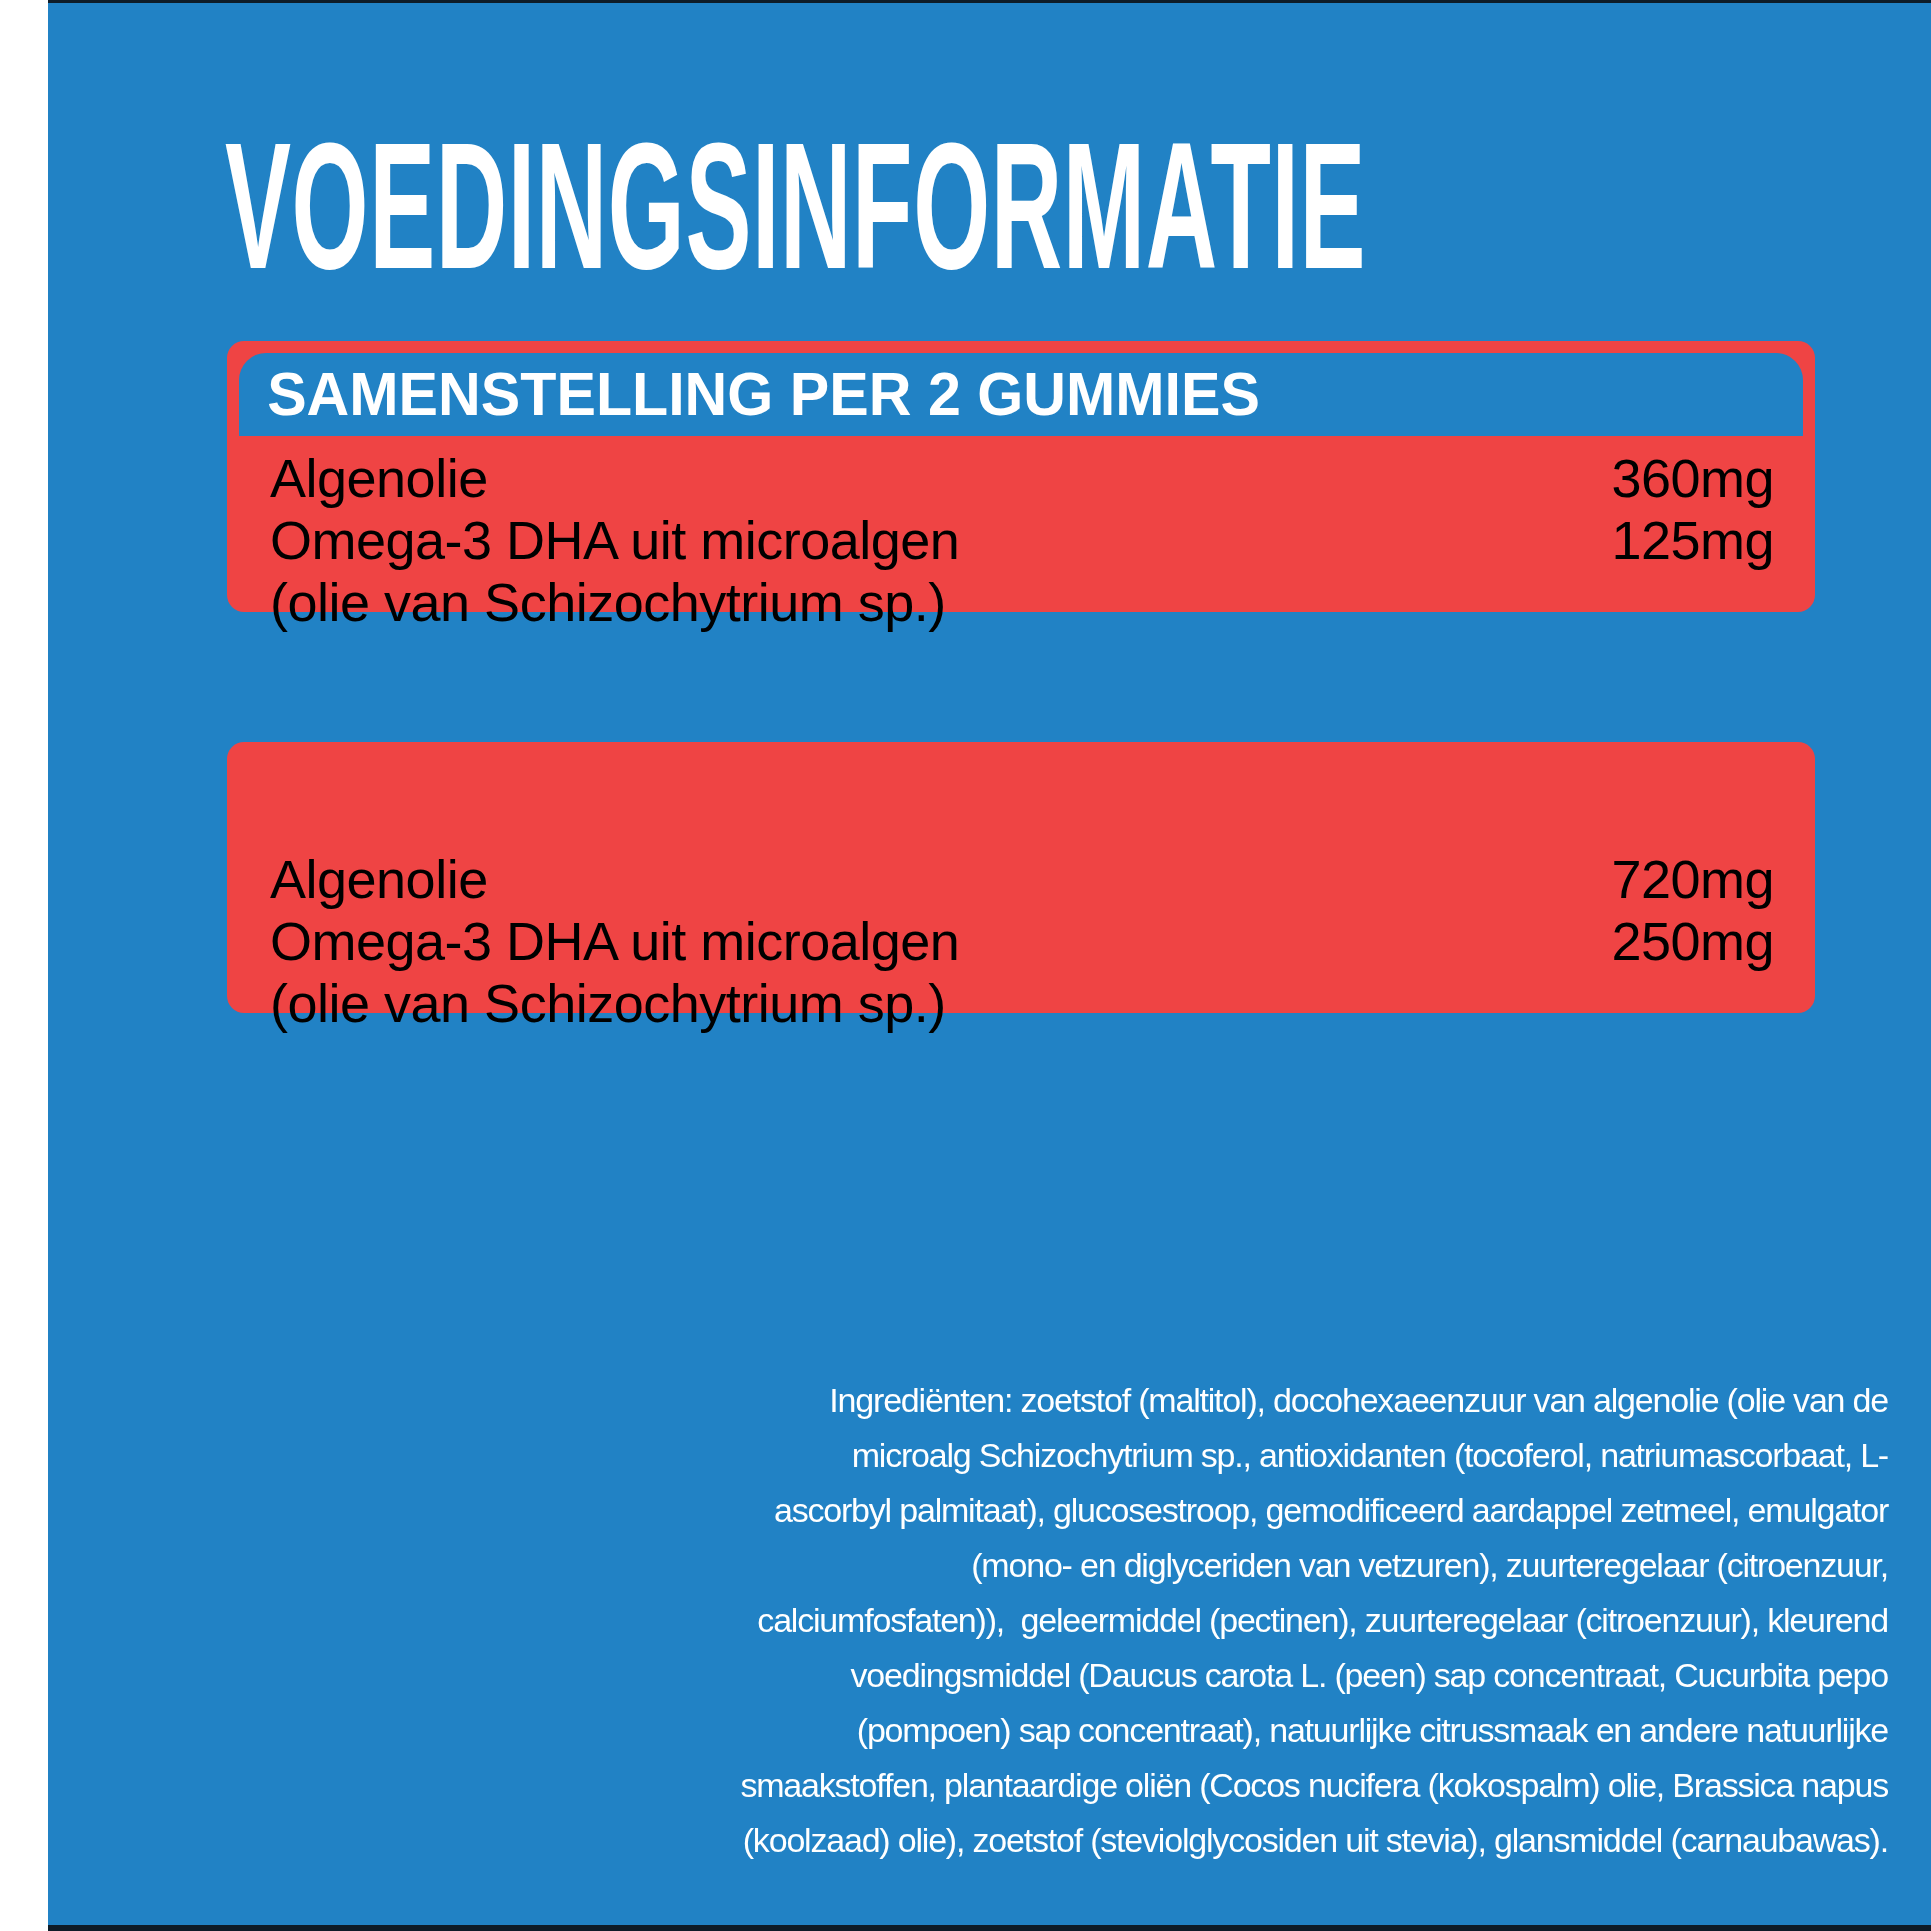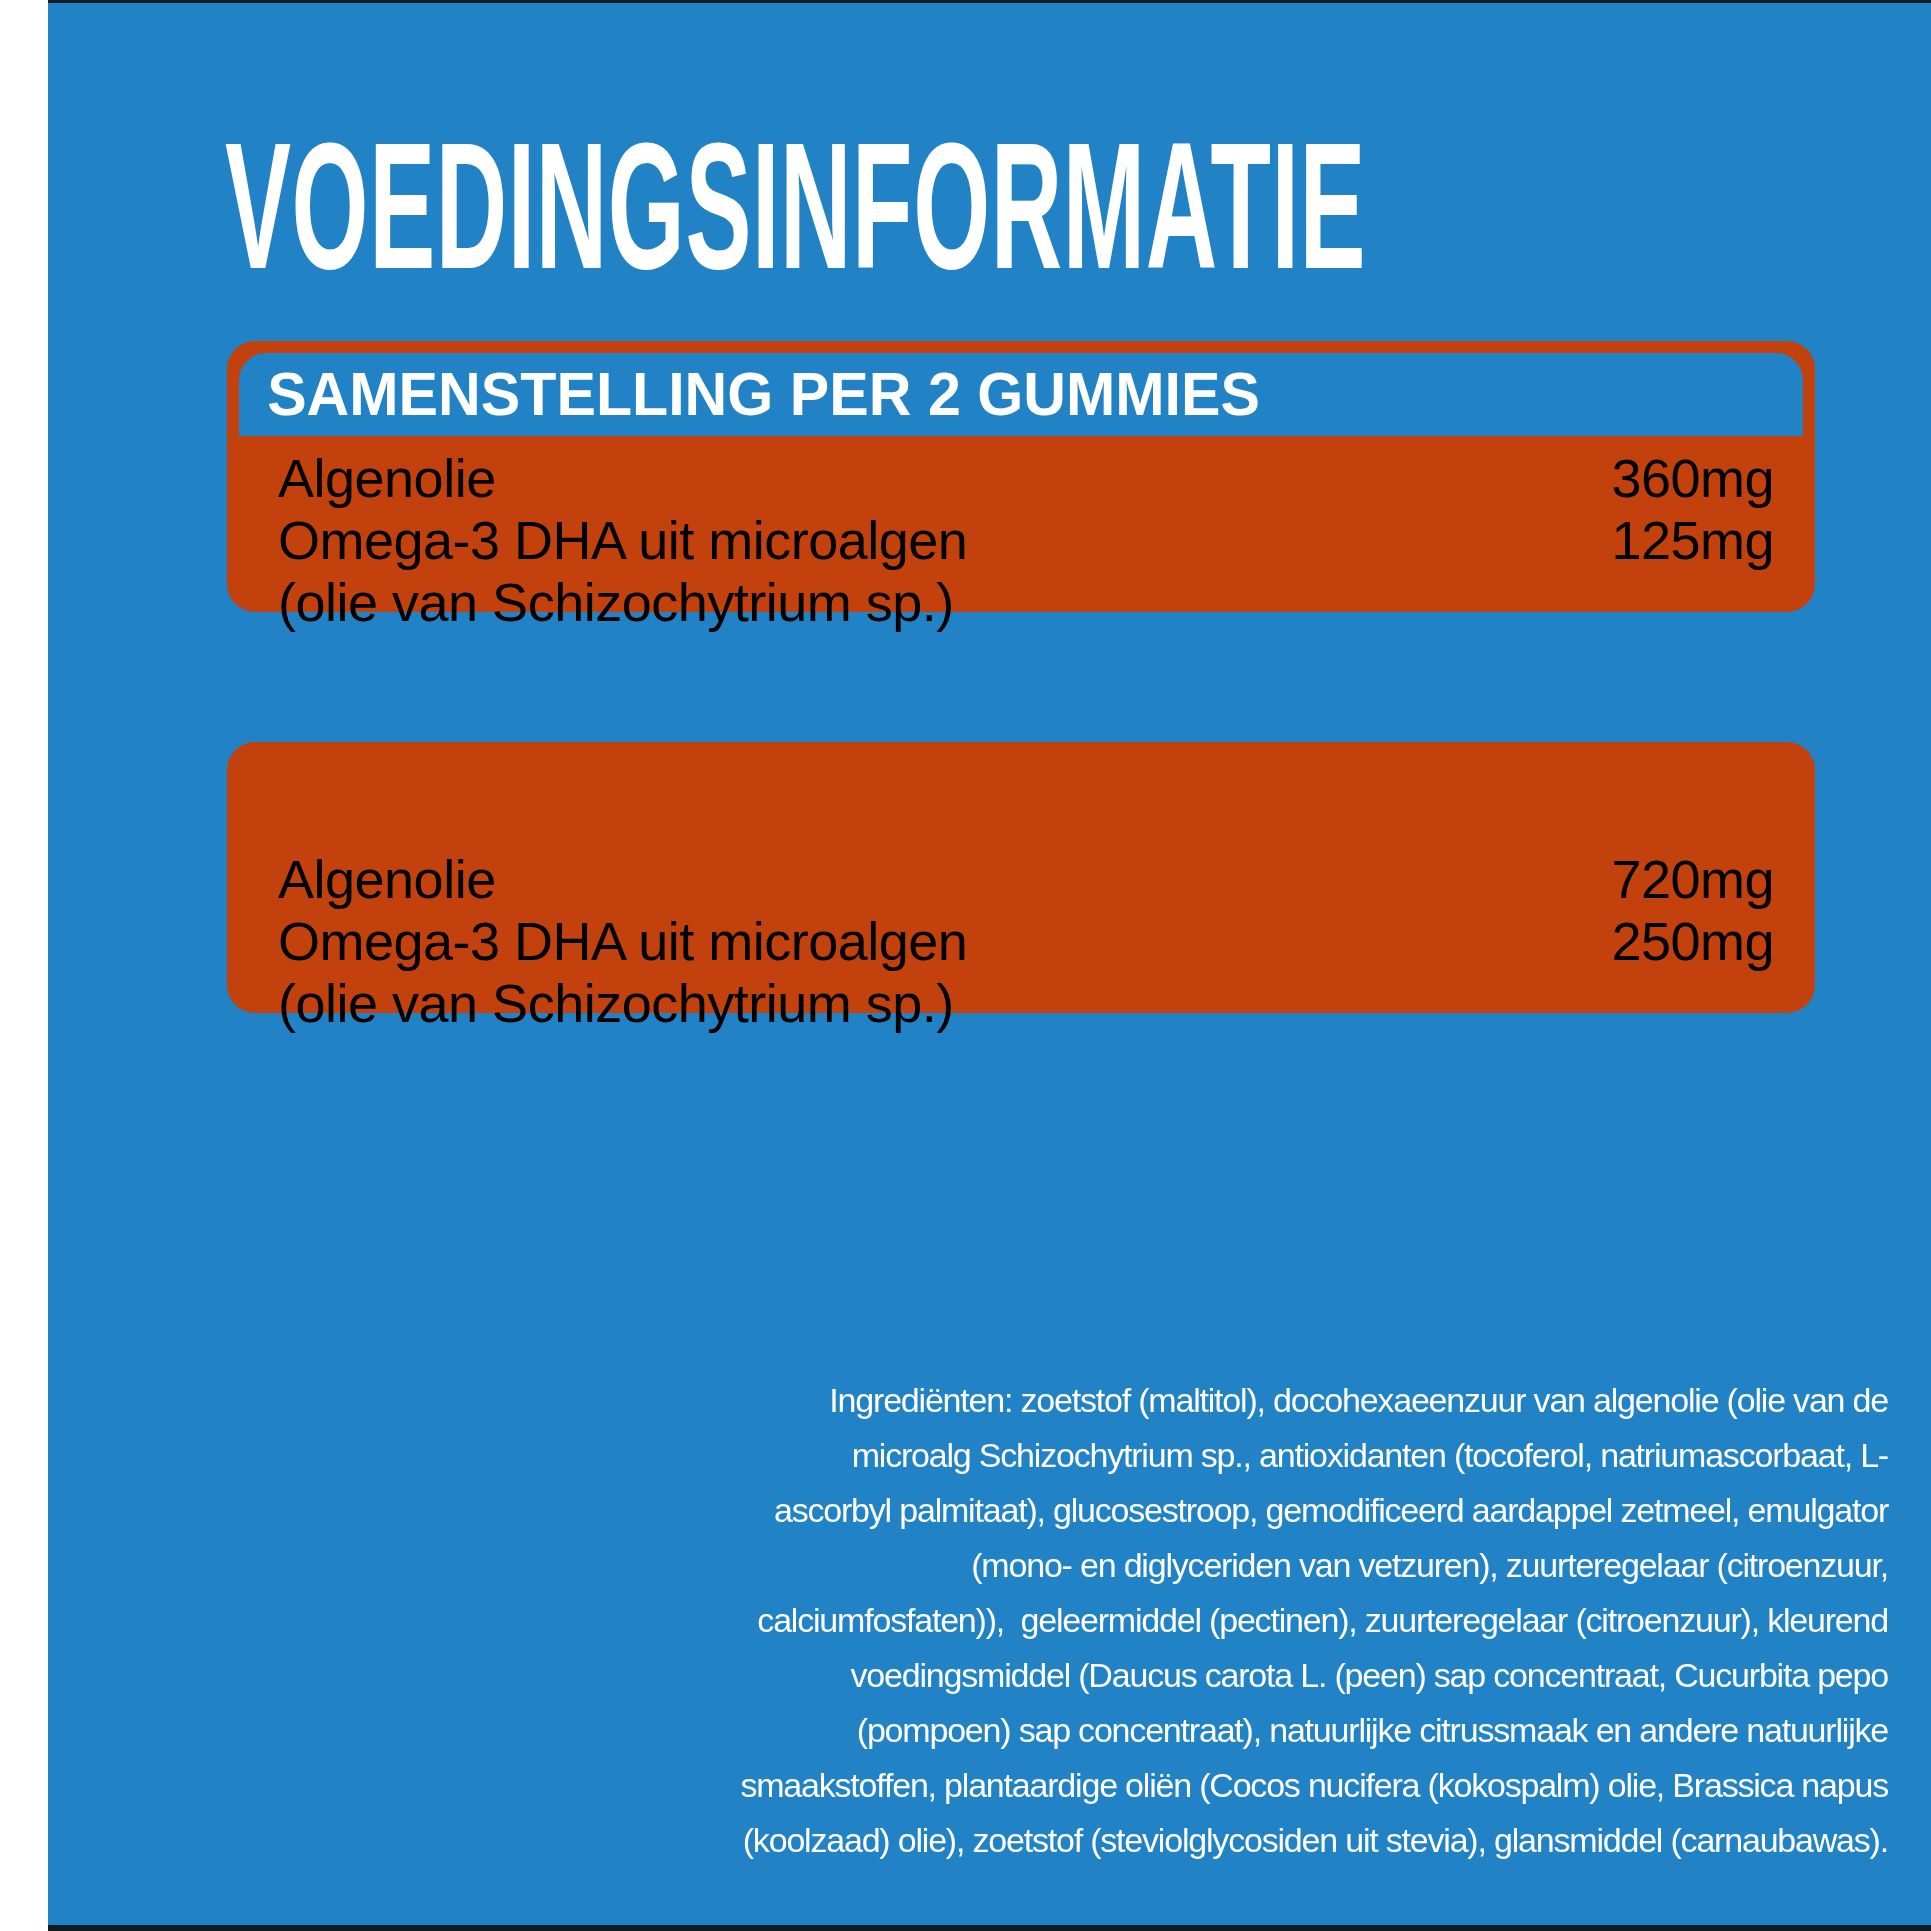--- a/index.html
+++ b/index.html
@@ -29,22 +29,22 @@
     white-space: nowrap;
     transform: scaleX(0.55);
     transform-origin: left top;
   }
 
   .card {
     position: absolute;
     left: 179px;
     width: 1588px;
     height: 271px;
-    background: #c2410c;
-    border-radius: 28px;
+    background: #ef4444;
+    border-radius: 17px;
   }
   .card.c1 { top: 341px; }
   .card.c2 { top: 742px; }
 
   .band {
     position: absolute;
     top: 11.6px;
     left: 11.6px;
     right: 11.6px;
     height: 83px;
@@ -59,21 +59,21 @@
     font-size: 61px;
     padding-left: 29px;
     white-space: nowrap;
     transform: scaleX(0.97);
     transform-origin: left center;
   }
 
   .rows {
     position: absolute;
     top: 106px;
-    left: 51px;
+    left: 43px;
     right: 41px;
     display: grid;
     grid-template-columns: 1fr auto;
     column-gap: 19.3px;
     color: #000000;
     font-size: 54px;
     line-height: 62px;
     letter-spacing: -0.5px;
   }
   .row-label { grid-column: 1; white-space: nowrap; }

